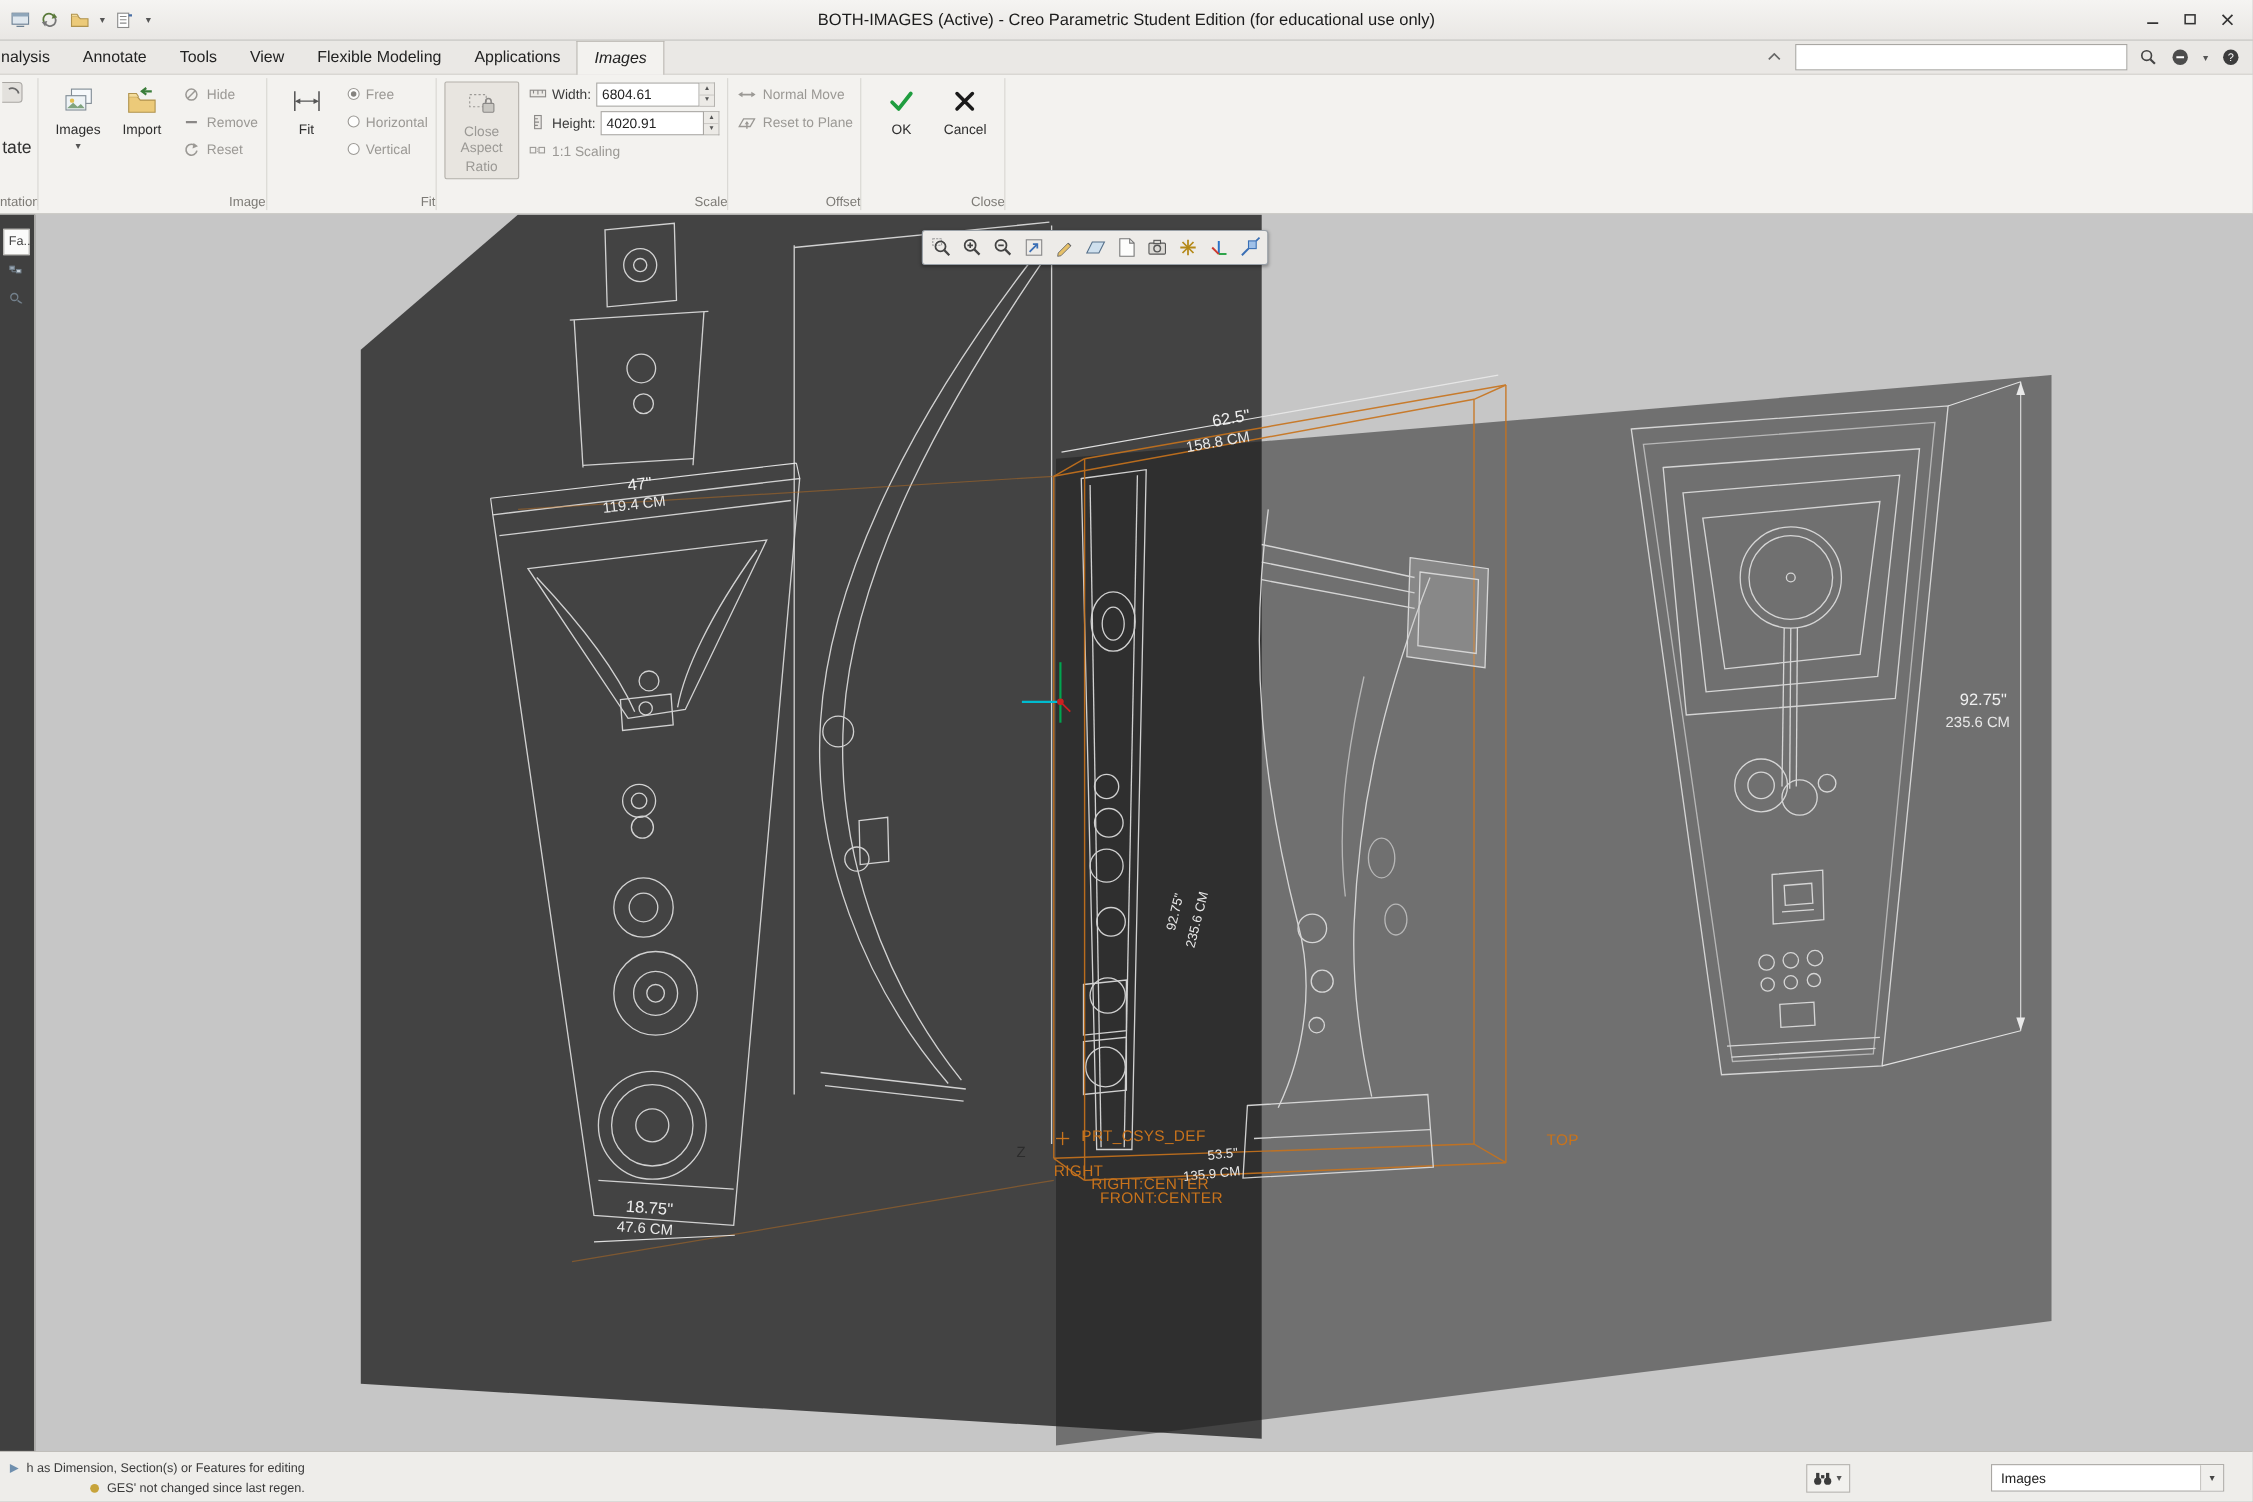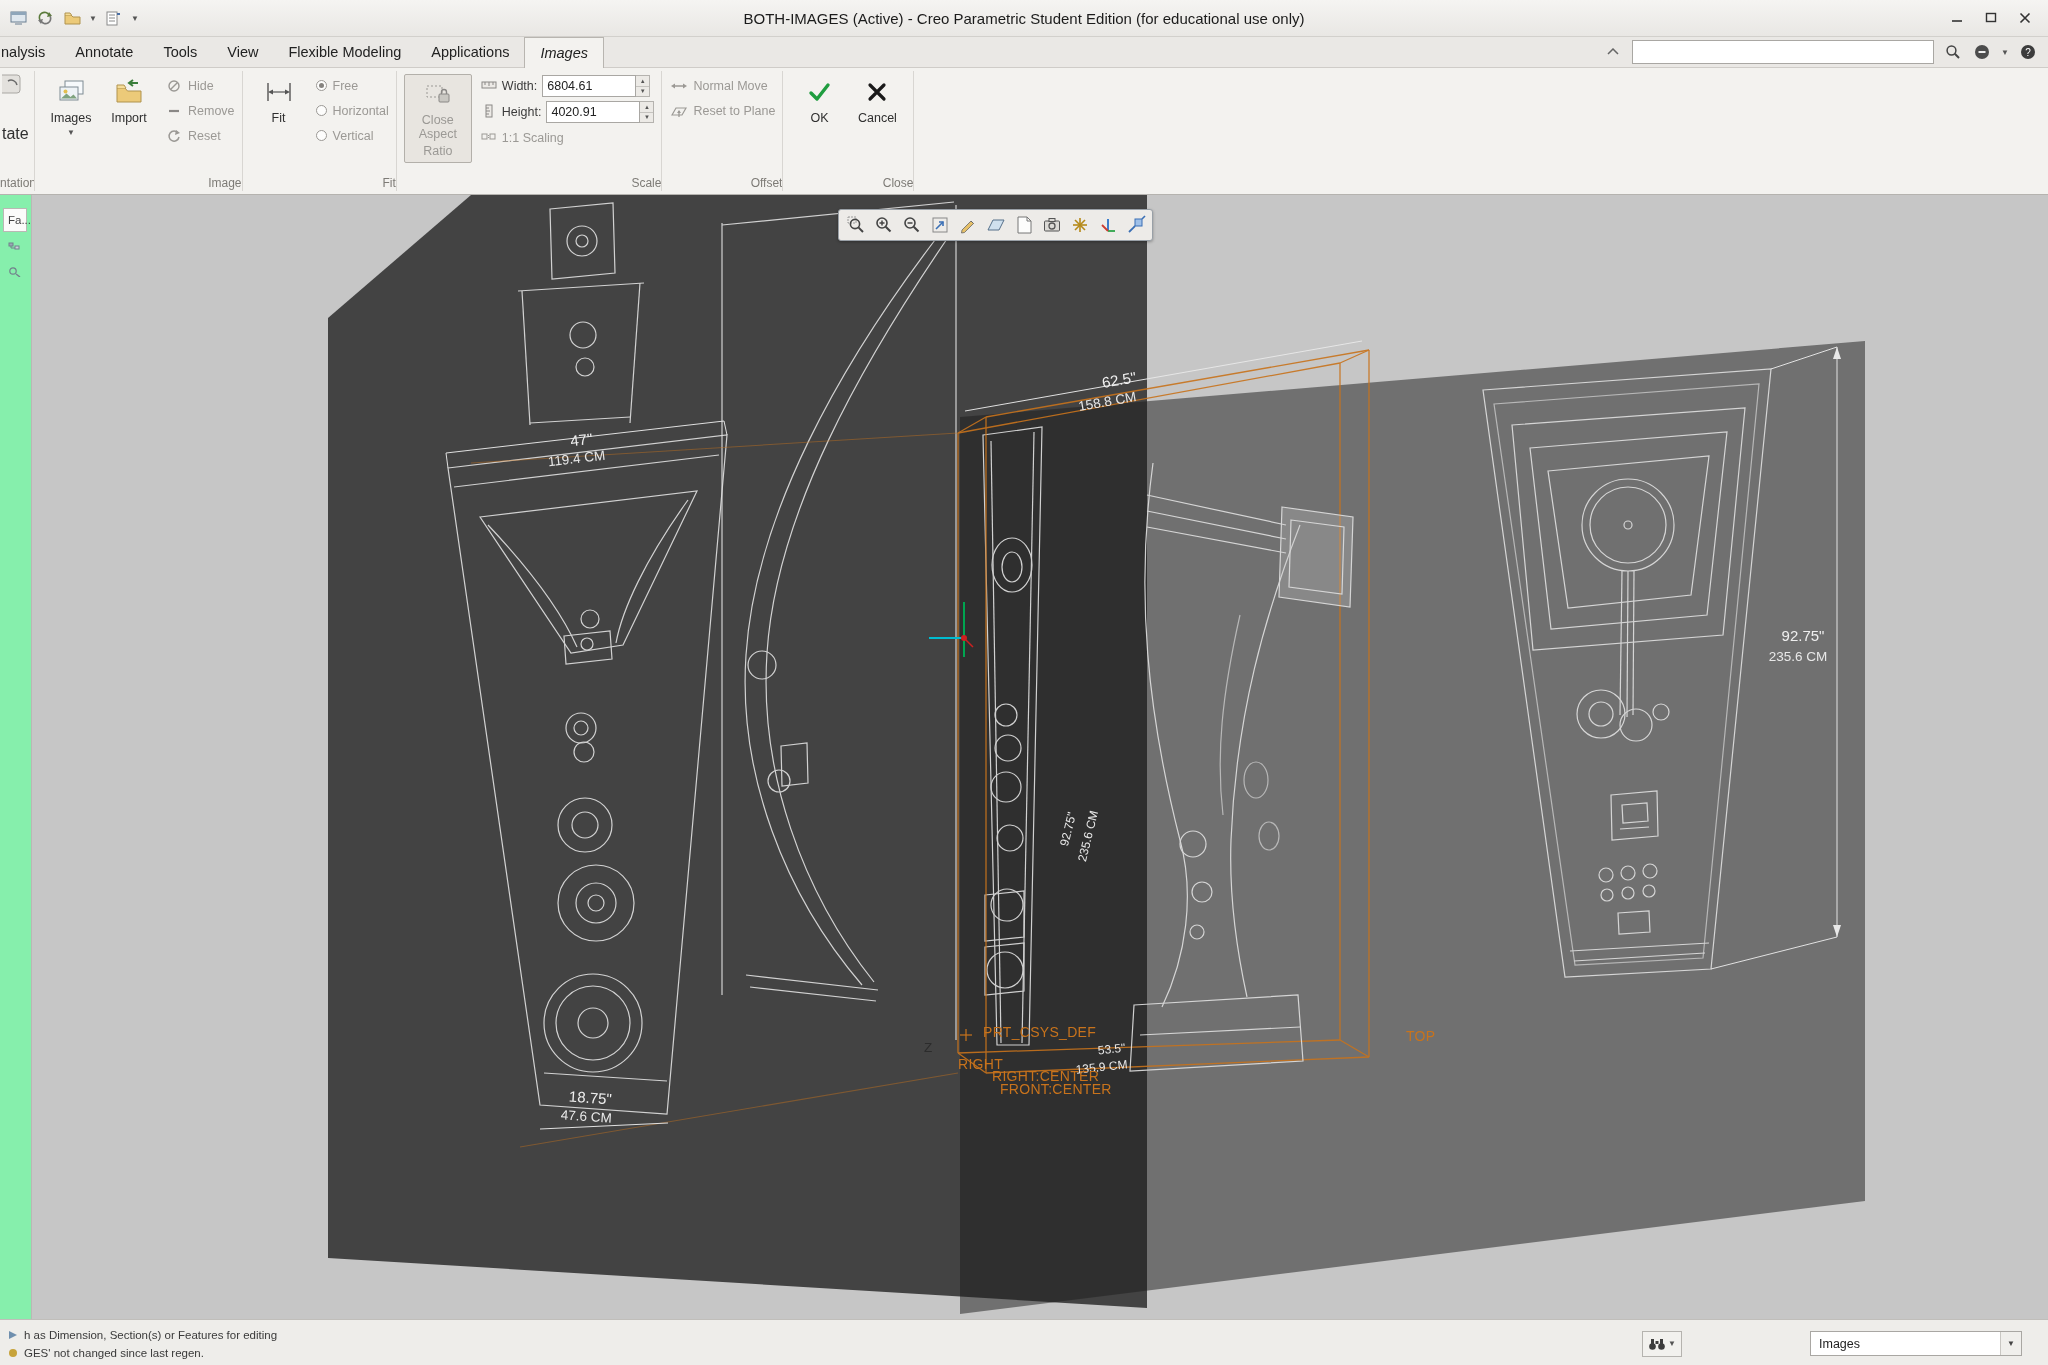--- a/index.html
+++ b/index.html
@@ -47,42 +47,42 @@
   .spinner span{flex:1;display:flex;align-items:center;justify-content:center;font-size:6px;color:#555;background:#eceae6;}
   .spinner span:first-child{border-bottom:1px solid #c5c3bf;}
   .graytext{color:#9b9995;}
   .partialgroup{width:34px;overflow:hidden;}
   .partialgroup .gcontent{flex-direction:column;padding:5px 0 0 2px;}
   .partialgroup .plabel{font-size:16px;color:#2f2f2f;margin-top:24px;}
   .partialgroup .glabel{text-align:left;padding-left:0;}
 
   
   .main{position:relative;height:1124px;background:#c6c6c6;overflow:hidden;}
-  .sidebar{position:absolute;left:0;top:0;width:32px;height:100%;background:#86efac;border-right:1px solid #bab8b4;box-sizing:border-box;}
+  .sidebar{position:absolute;left:0;top:0;width:32px;height:100%;background:#404040;border-right:1px solid #bab8b4;box-sizing:border-box;}
   .sidetab{margin:13px 4px 0 3px;height:24px;background:#fbfbfa;border:1px solid #bab8b4;font-size:11.5px;color:#444;display:flex;align-items:center;padding-left:4px;box-sizing:border-box;}
   .sideicons{display:flex;flex-direction:column;gap:5px;margin:8px 0 0 8px;}
   .scene{position:absolute;left:50px;top:0;width:1998px;height:1124px;display:block;}
   .floatbar{position:absolute;left:838px;top:14px;height:30px;background:#edebe8;border:1px solid #99a0a7;border-radius:3px;display:flex;align-items:center;padding:0 3px;gap:1px;box-shadow:0 1px 3px rgba(0,0,0,.3);}
   .fbtn{width:27px;height:26px;display:flex;align-items:center;justify-content:center;border-radius:2px;}
 
   
   .art{stroke:#dedede;fill:none;stroke-width:1.2;opacity:.92;}
   .dimln{stroke:#e8e8e8;stroke-width:1;fill:none;opacity:.95;}
   .orange{stroke:#c8731c;stroke-width:1.3;fill:none;opacity:.9;}
   .ofaint{stroke:#c8731c;stroke-width:1.1;fill:none;opacity:.45;}
   text.dim{fill:#efefef;font-size:15px;font-family:"Liberation Sans",sans-serif;text-anchor:middle;}
   text.dimcm{fill:#e8e8e8;font-size:13.5px;font-family:"Liberation Sans",sans-serif;text-anchor:middle;}
   text.dimsm{fill:#e8e8e8;font-size:12px;font-family:"Liberation Sans",sans-serif;text-anchor:middle;}
   text.olabel{fill:#c8731c;font-size:14px;font-family:"Liberation Sans",sans-serif;letter-spacing:.3px;}
   text.zlabel{fill:#2c2c2c;font-size:13.5px;font-family:"Liberation Sans",sans-serif;}
 
   
   .statusbar{height:48px;background:#eeedea;border-top:1px solid #c0beba;display:flex;align-items:center;padding:0 26px 0 8px;box-sizing:border-box;}
   .msgs{display:flex;flex-direction:column;justify-content:center;gap:3px;}
-  .msgrow{display:flex;align-items:center;gap:6px;height:15px;font-size:11.5px;color:#3a3a3a;white-space:nowrap;}
+  .msgrow{display:flex;align-items:center;gap:6px;height:15px;font-size:11.5px;color:#3a3a3a;white-space:nowrap;justify-content:flex-end;}
   .statusright{margin-left:auto;display:flex;align-items:center;}
   .findbtn{width:38px;height:24px;border:1px solid #b5b3af;background:#f2f1ee;display:flex;align-items:center;justify-content:center;gap:2px;}
   .combo{width:212px;height:25px;border:1px solid #a9a7a3;background:#fff;display:flex;align-items:center;font-size:12.5px;color:#222;padding-left:8px;margin-left:128px;box-sizing:border-box;}
   .comboarrow{margin-left:auto;width:20px;height:100%;border-left:1px solid #c9c7c3;display:flex;align-items:center;justify-content:center;background:#f0efec;font-size:8px;color:#444;}
 </style>
 </head>
 <body>
 
 <div class="app">
 

